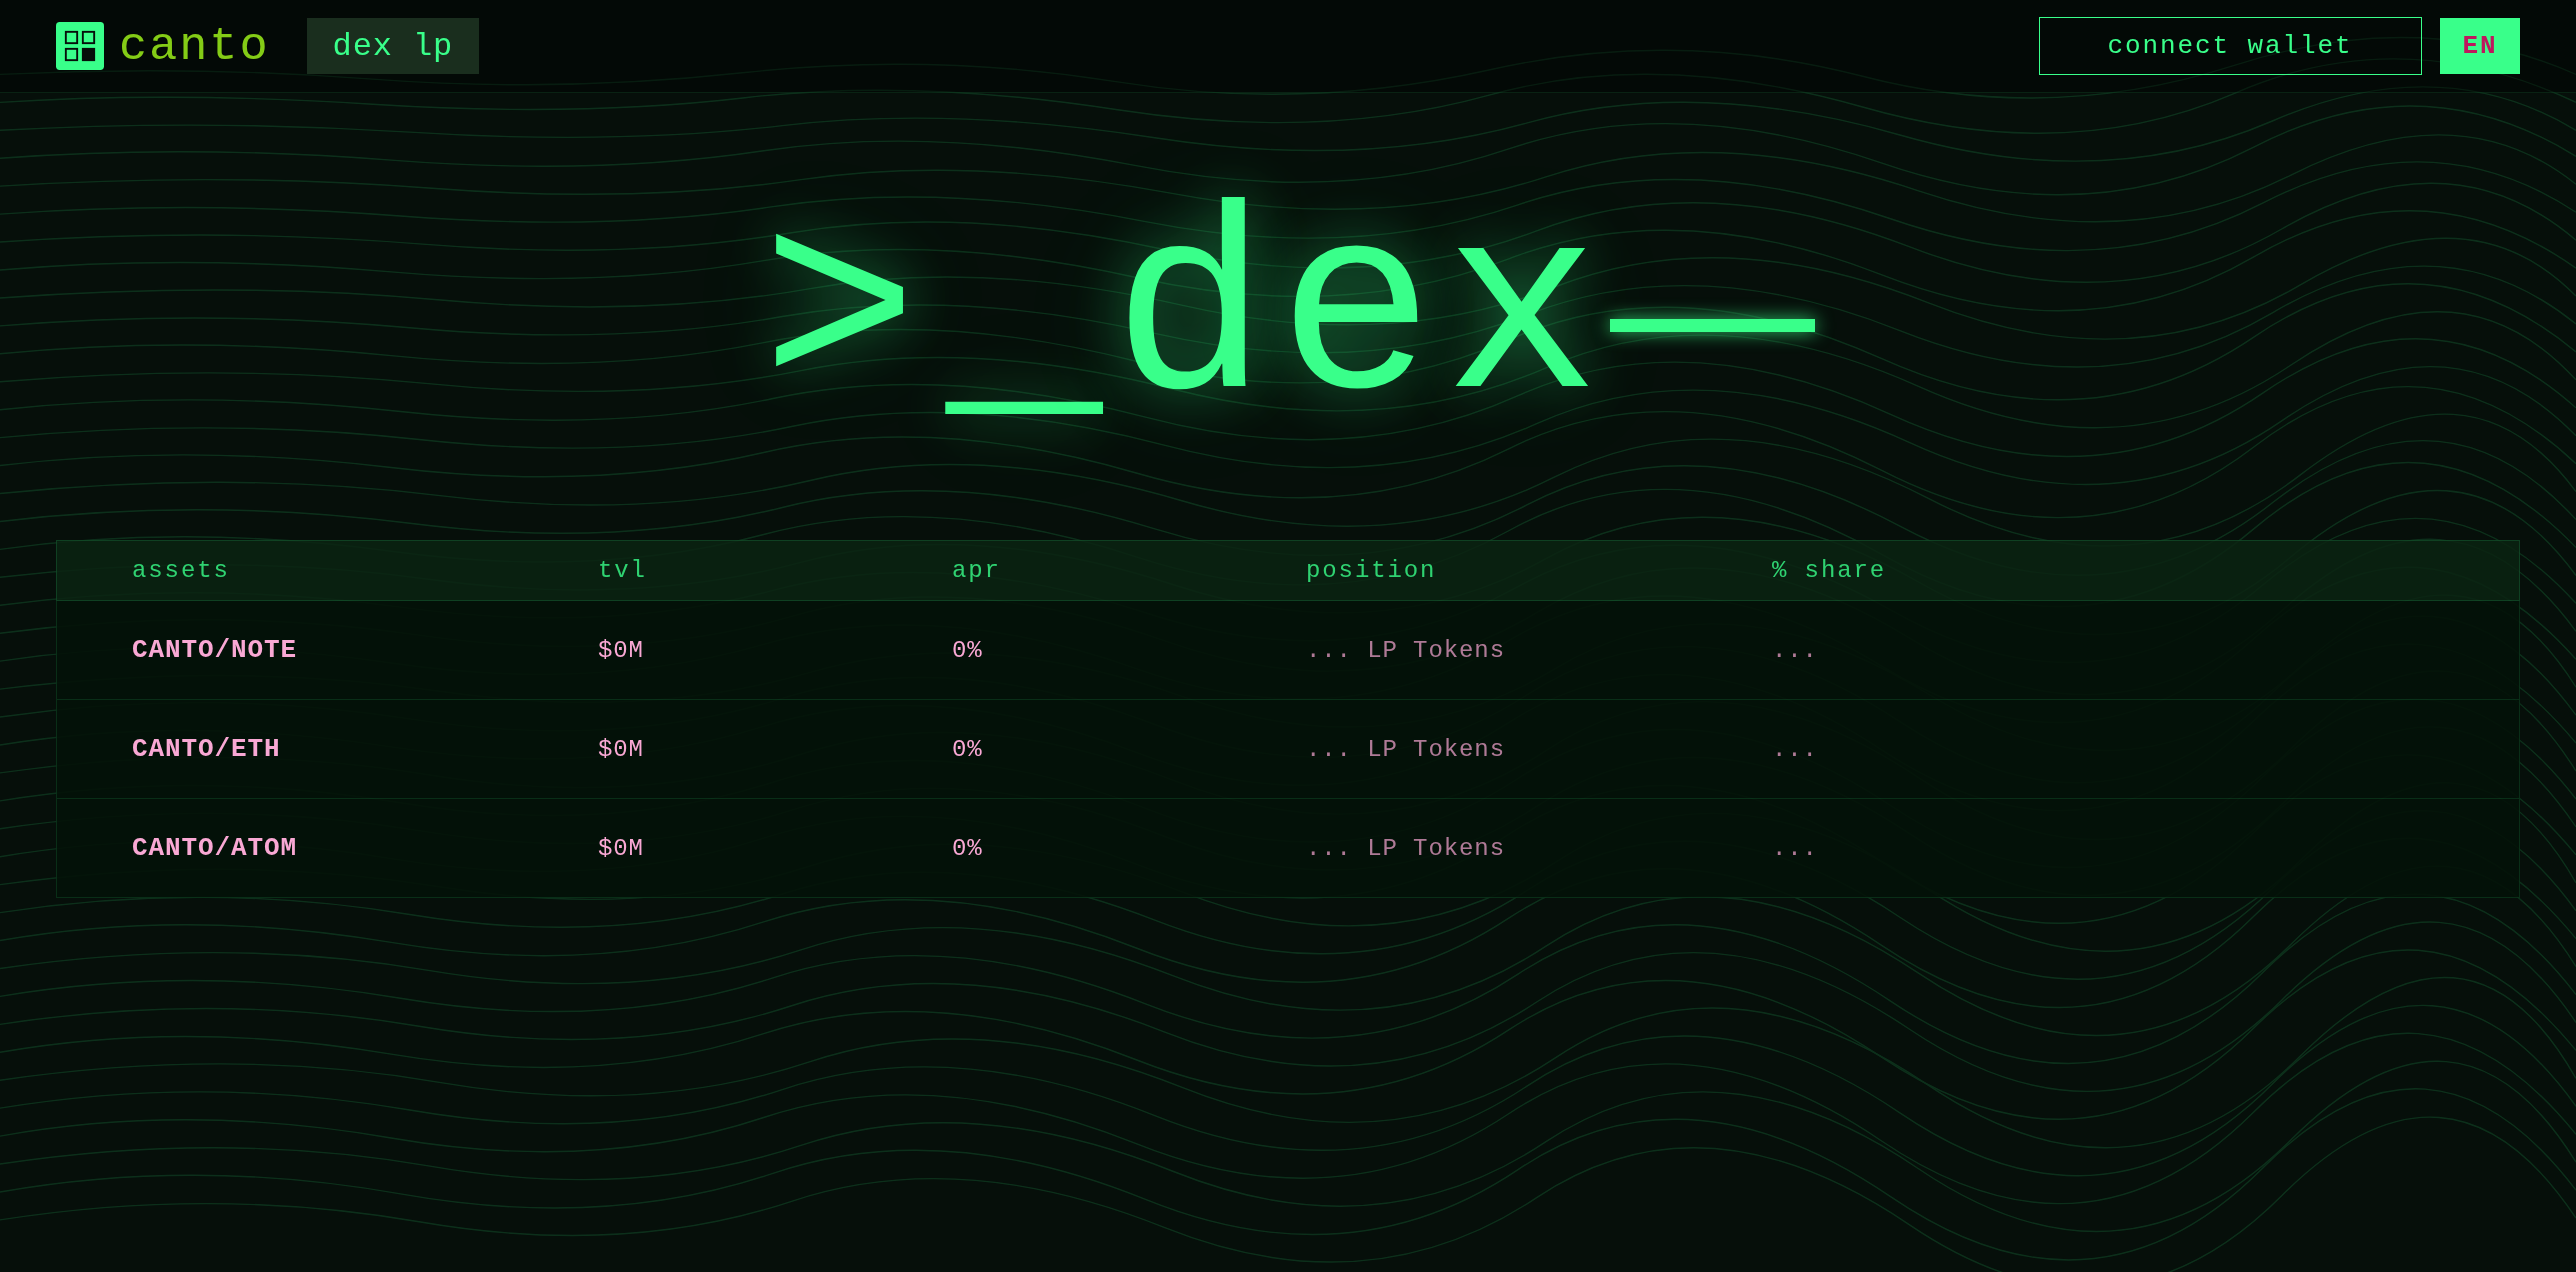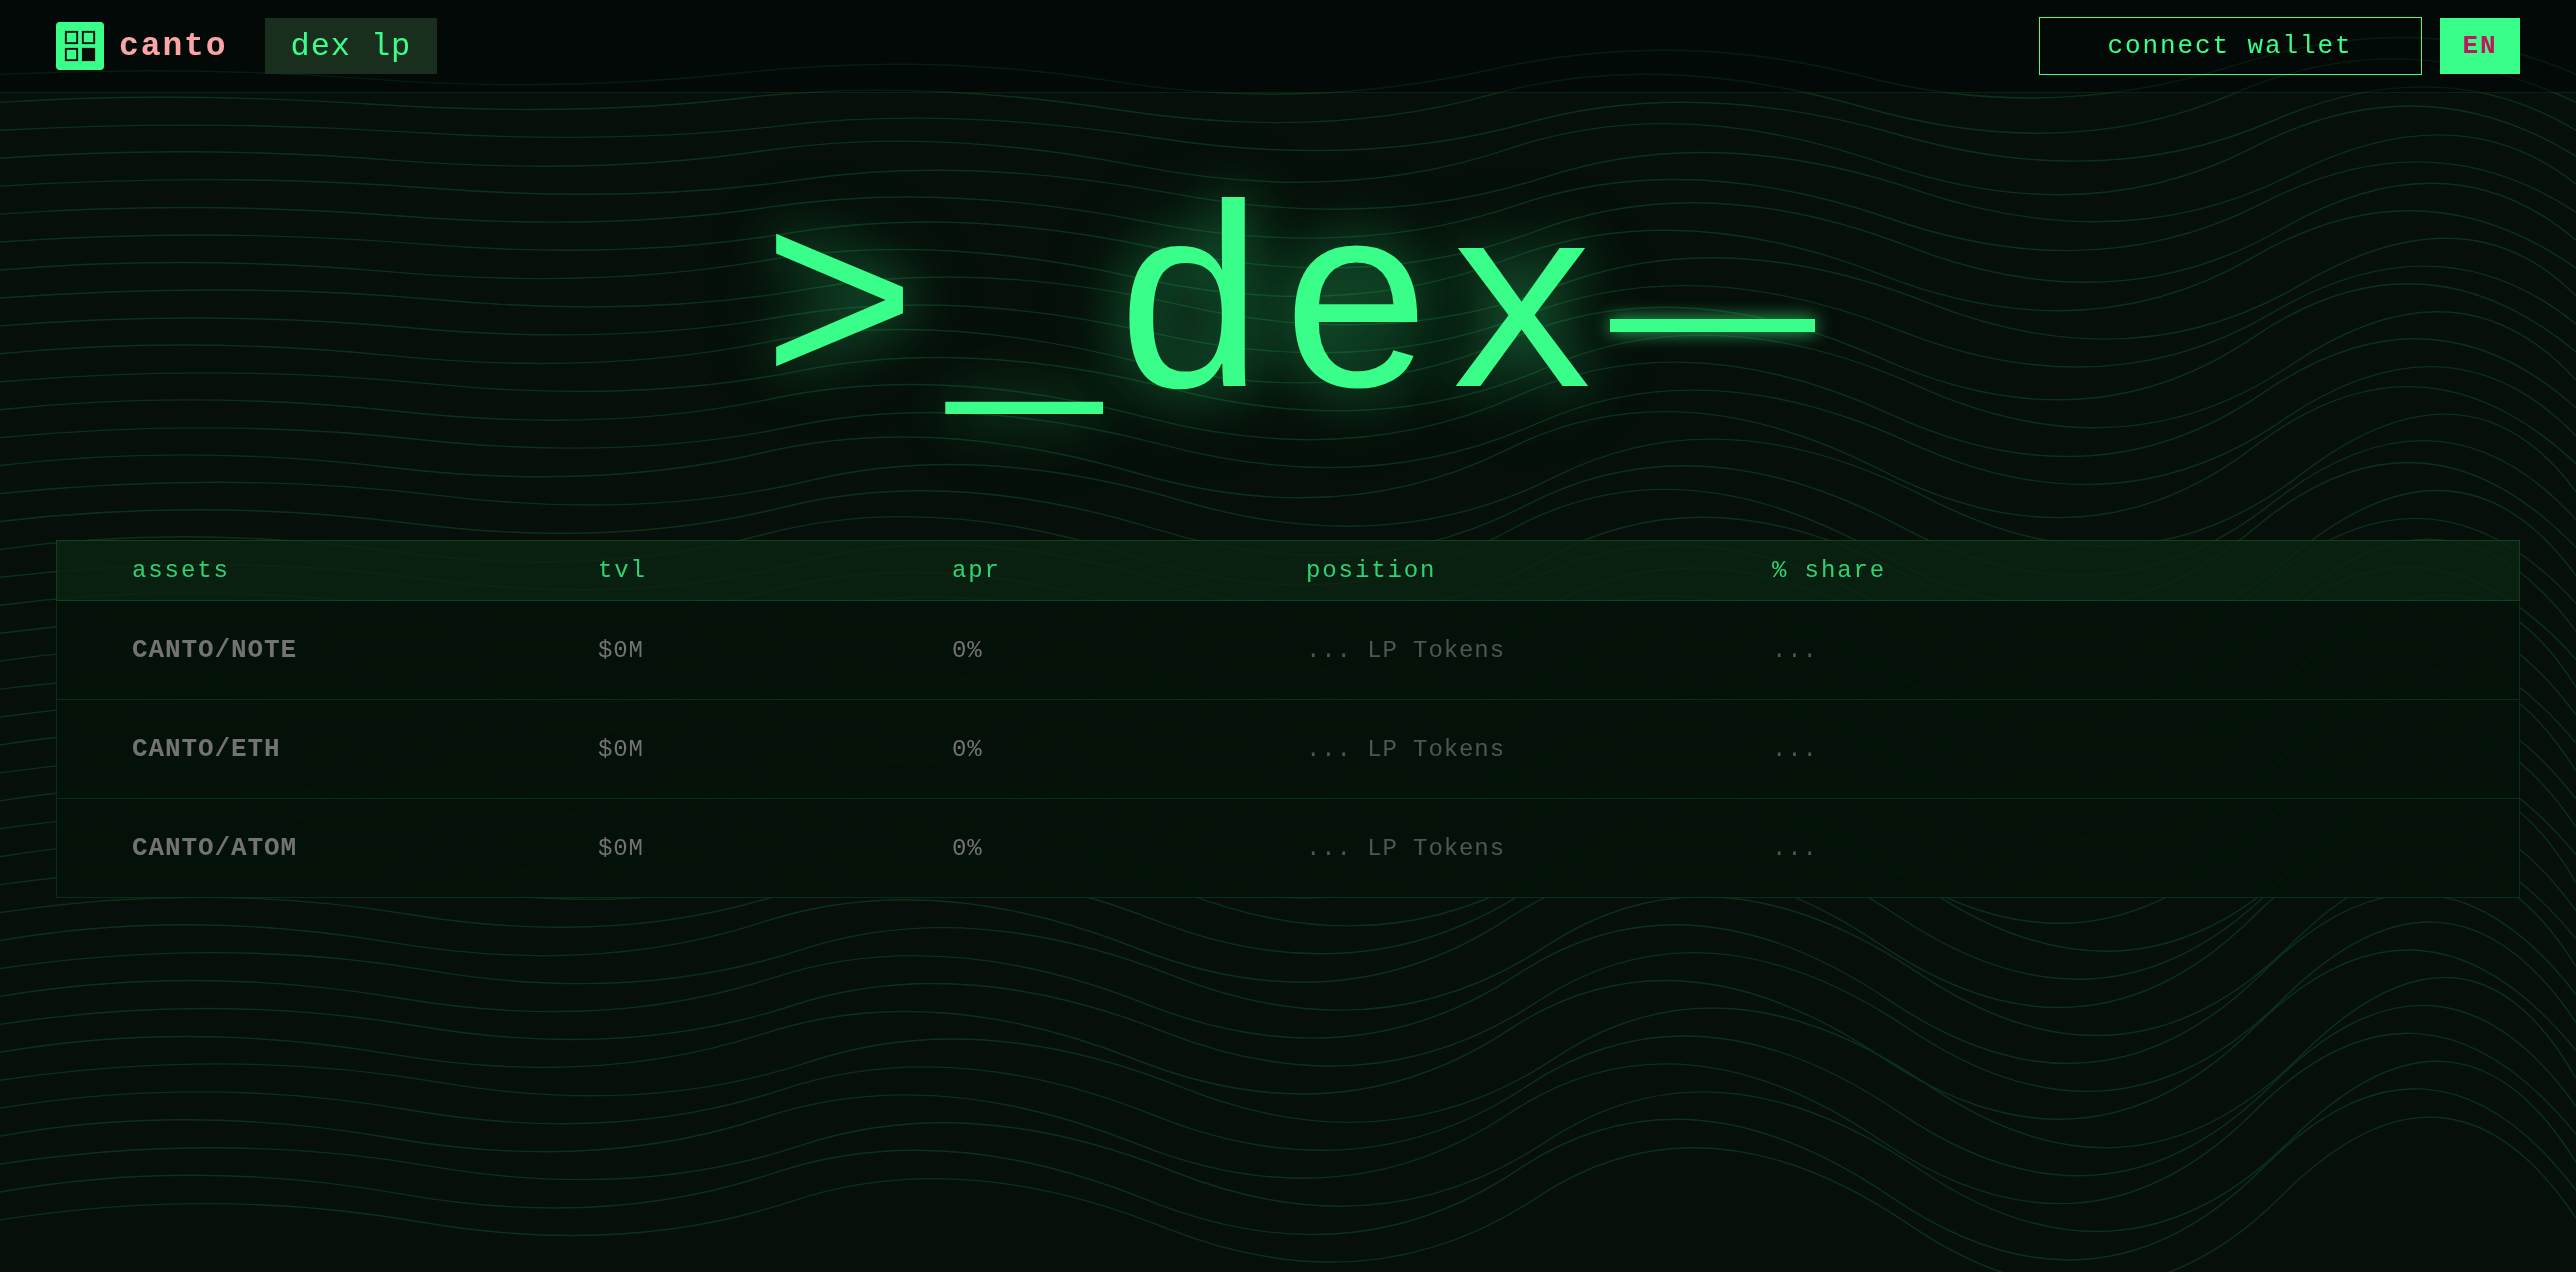--- a/index.html
+++ b/index.html
@@ -51,23 +51,23 @@
       justify-content: center;
       border-radius: 3.7px;
     }
 
     .logo-icon svg {
       width: 34px;
       height: 34px;
     }
 
     .logo-text {
-      color: #fca5a5;
-      font-size: 33px;
-      font-weight: 700;
+      color: #84cc16;
+      font-size: 47px;
+      font-weight: 400;
       letter-spacing: 1.9px;
       font-family: 'Courier New', Courier, monospace;
     }
 
     .nav-item {
       background: #1a2e1e;
       color: #39ff8a;
       padding: 9.3px 26px;
       font-size: 32px;
       font-family: 'Courier New', Courier, monospace;
@@ -190,21 +190,21 @@
       display: grid;
       grid-template-columns: 466px 354px 354px 466px 279px;
       background: rgba(3, 18, 8, 0.9);
       border: 0.9px solid rgba(57,255,138,0.12);
       border-top: none;
       padding: 34px 75px;
       cursor: pointer;
     }
 
     .table-cell {
-      color: #737373;
+      color: #f9a8d4;
       font-size: 24px;
       font-family: 'Courier New', Courier, monospace;
       letter-spacing: 0.9px;
       display: flex;
       align-items: center;
     }
 
     .table-cell.asset {
       font-weight: 700;
       font-size: 26px;

